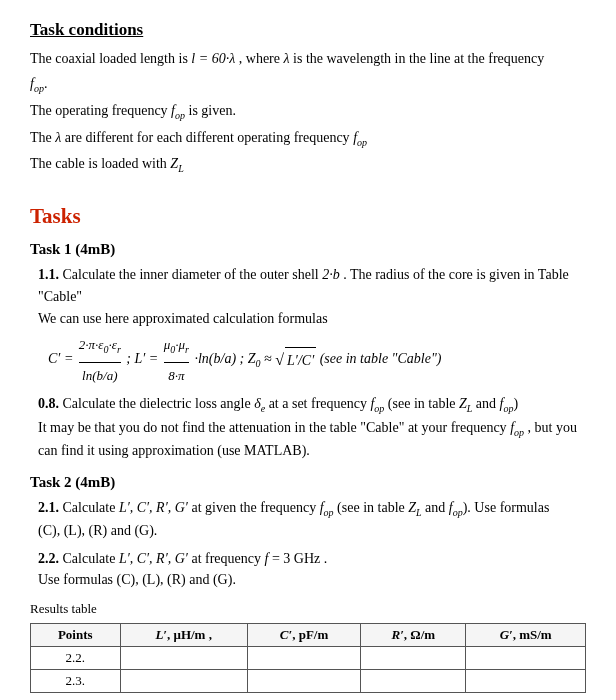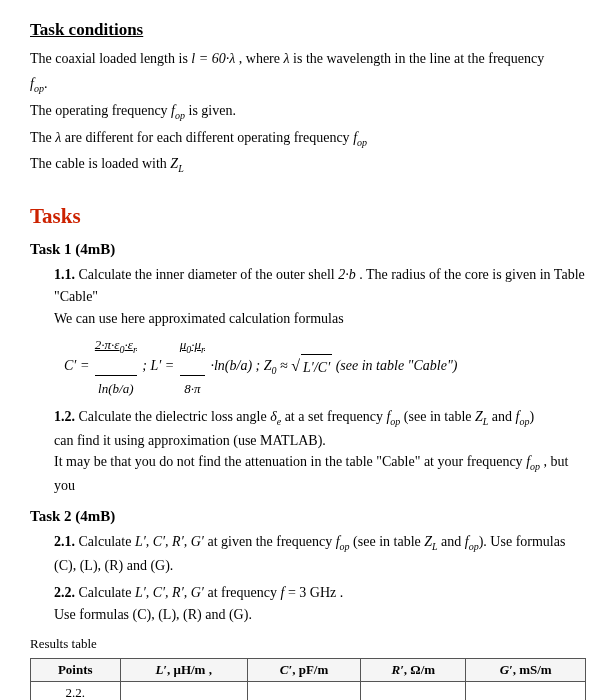--- a/index.html
+++ b/index.html
@@ -29,42 +29,41 @@
       margin-top: 28px;
       margin-bottom: 10px;
     }
     h3.task-title {
       font-size: 15px;
       font-weight: bold;
       margin-top: 12px;
       margin-bottom: 6px;
     }
     .sub-section {
-      margin-left: 24px;
+      margin-left: 8px;
       margin-bottom: 6px;
       line-height: 1.55;
     }
     .formula-line {
       margin: 4px 0 4px 10px;
       font-style: italic;
       line-height: 1.8;
     }
     .frac {
       display: inline-flex;
       flex-direction: column;
       align-items: center;
       vertical-align: middle;
       font-size: 13px;
       margin: 0 2px;
     }
     .frac .num {
       border-bottom: 1px solid #000;
-      padding-bottom: 16px;
+      padding-bottom: 3px;
       text-align: center;
-      text-decoration: underline;
     }
     .frac .den {
       padding-top: 1px;
       text-align: center;
     }
     table.results-table {
       border-collapse: collapse;
       margin-top: 6px;
       margin-bottom: 10px;
       width: 100%;
@@ -142,28 +141,28 @@
     <span style="display:inline-flex; align-items:center; vertical-align:middle;">
       <span style="font-size:16px; vertical-align:middle; margin-right:1px;">√</span>
       <span style="border-top:1.5px solid #000; padding:0 2px; display:inline-block;"><em>L</em>′/<em>C</em>′</span>
     </span>
     <span> (see in table "Cable")</span>
   </div>
 </div>
 
 <div class="sub-section">
   <p>
-    <span class="bold">1.2.</span>
+    <span class="bold">0.8.</span>
     Calculate the dielectric loss angle <em>δ<sub>e</sub></em> at a set frequency <em>f<sub>op</sub></em> (see in table <em>Z<sub>L</sub></em> and <em>f<sub>op</sub></em>)
   </p>
   <p>
+    It may be that you do not find the attenuation in the table "Cable" at your frequency <em>f<sub>op</sub></em> , but you
+  </p>
+  <p>
     can find it using approximation (use MATLAB).
-  </p>
-  <p>
-    It may be that you do not find the attenuation in the table "Cable" at your frequency <em>f<sub>op</sub></em> , but you
   </p>
 </div>
 
 <h3 class="task-title">Task 2 (4mB)</h3>
 
 <div class="sub-section">
   <p>
     <span class="bold">2.1.</span>
     Calculate <em>L′, C′, R′, G′</em> at given the frequency <em>f<sub>op</sub></em> (see in table <em>Z<sub>L</sub></em> and <em>f<sub>op</sub></em>). Use formulas
   </p>

